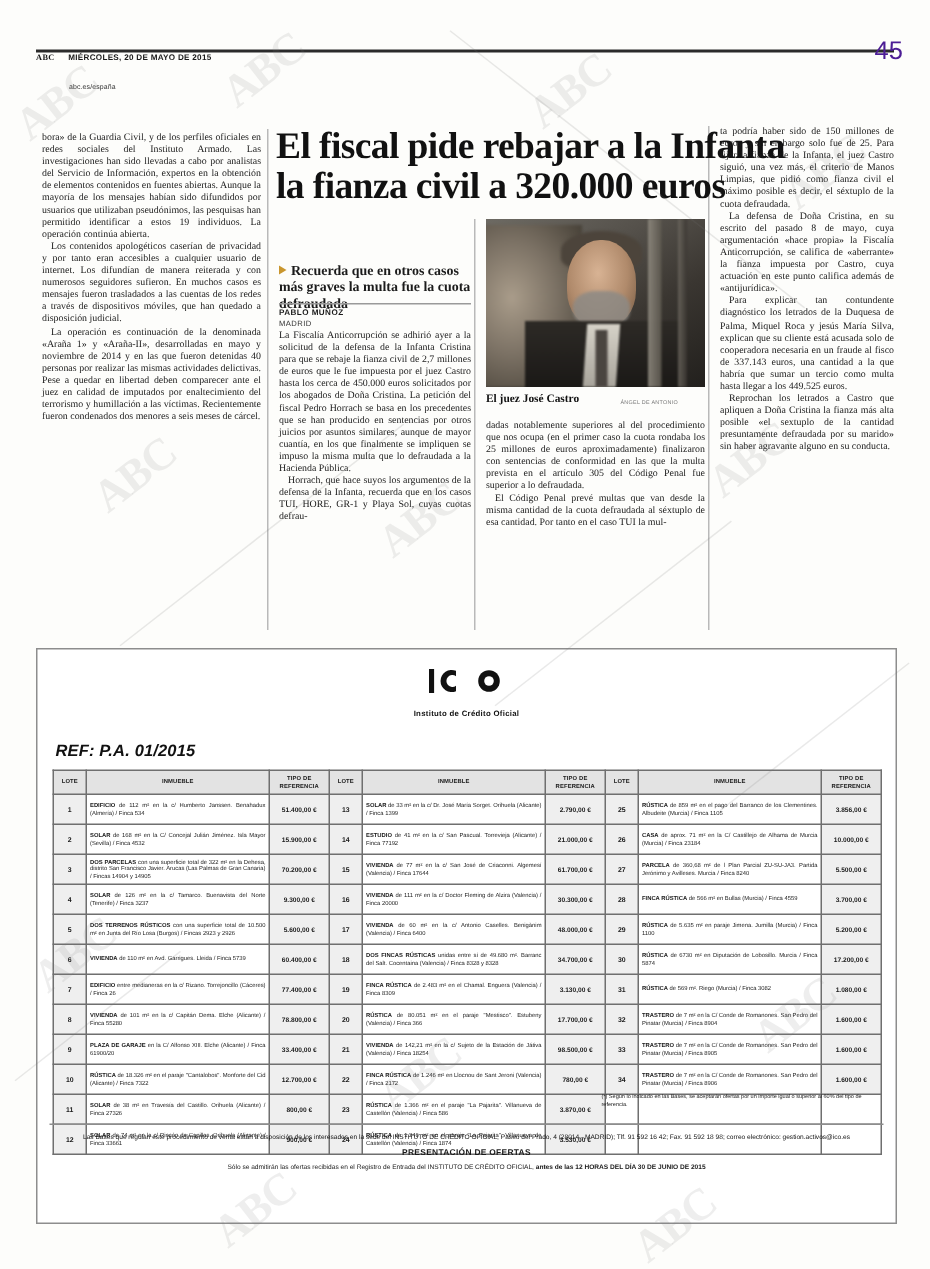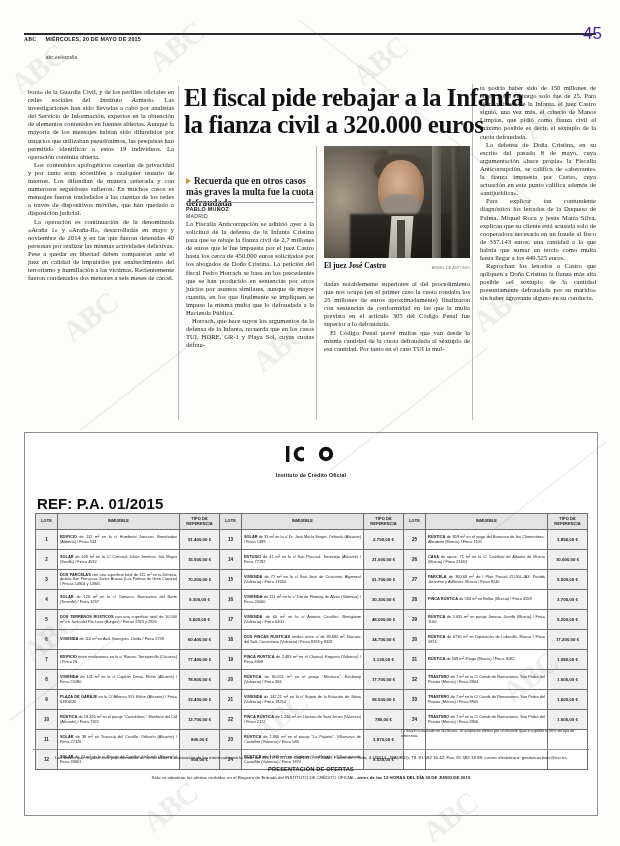--- a/index.html
+++ b/index.html
@@ -48,21 +48,21 @@
      font-family:"Liberation Serif",serif;font-weight:bold;font-size:25px;
      line-height:27px;letter-spacing:-.4px;color:#111;}
 
   #kicker{position:absolute;left:162px;top:64px;width:128px;
      font-family:"Liberation Serif",serif;font-weight:bold;font-size:9.3px;
      line-height:11px;color:#1b1b1b;margin-top:28px;}
   #kicker .tri{display:inline-block;width:0;height:0;border-left:5px solid #c9962e;
      border-top:3.2px solid transparent;border-bottom:3.2px solid transparent;
      margin-right:3px;vertical-align:middle;position:relative;top:-1px;}
 
-  #photo-wrap{position:absolute;left:300px;top:62px;width:146px;}
+  #photo-wrap{position:absolute;left:300px;top:62px;width:128px;}
   #photo{width:146px;height:112px;position:relative;overflow:hidden;
      background:linear-gradient(150deg,#6d6a63 0%,#55514b 32%,#3a3631 62%,#22201d 100%);}
   #photo .blur1{position:absolute;left:-14px;top:4px;width:78px;height:108px;
      background:radial-gradient(ellipse at 40% 45%,#a99c8a 0%,#7b7164 45%,#3d382f 100%);
      filter:blur(1.1px);}
   #photo .face{position:absolute;left:54px;top:14px;width:46px;height:58px;border-radius:48% 48% 42% 42%;
      background:radial-gradient(ellipse at 45% 38%,#d8b394 0%,#b08a6b 55%,#6f553f 100%);filter:blur(.5px);}
   #photo .hair{position:absolute;left:50px;top:8px;width:54px;height:26px;border-radius:50% 50% 30% 30%;
      background:#4c443b;filter:blur(1px);}
   #photo .beard{position:absolute;left:58px;top:48px;width:38px;height:26px;border-radius:40% 40% 50% 50%;
@@ -95,21 +95,21 @@
 
   
   #ad{position:absolute;left:24px;top:432px;width:572px;height:382px;
       border:1px solid #8d8d8d;background:#fff;}
   #ico-logo{position:absolute;left:0;right:0;top:10px;text-align:center;}
   .ico-mark{display:inline-block;height:22px;line-height:22px;}
   #ico-name{font-family:"Liberation Sans",sans-serif;font-weight:bold;font-size:5.2px;
      text-align:center;margin-top:3px;letter-spacing:.2px;color:#111;}
 
   #ad-ref{position:absolute;left:12px;top:62px;font-family:"Liberation Sans",sans-serif;
-     font-weight:bold;font-size:15px;color:#111;letter-spacing:.1px;}
+     font-weight:bold;font-size:11px;color:#111;letter-spacing:.1px;font-style:italic;}
   #ad-announce{position:absolute;left:0;right:0;top:62px;text-align:center;
      font-family:"Liberation Sans",sans-serif;font-weight:bold;font-size:9px;
      color:#111;letter-spacing:.1px;padding-left:62px;}
 
   table.auction{position:absolute;left:10px;top:80px;width:552px;
      border-collapse:collapse;table-layout:fixed;
      font-family:"Liberation Sans",sans-serif;}
   table.auction col.c-lote{width:22px;}
   table.auction col.c-inm{width:122px;}
   table.auction col.c-tipo{width:40px;}

